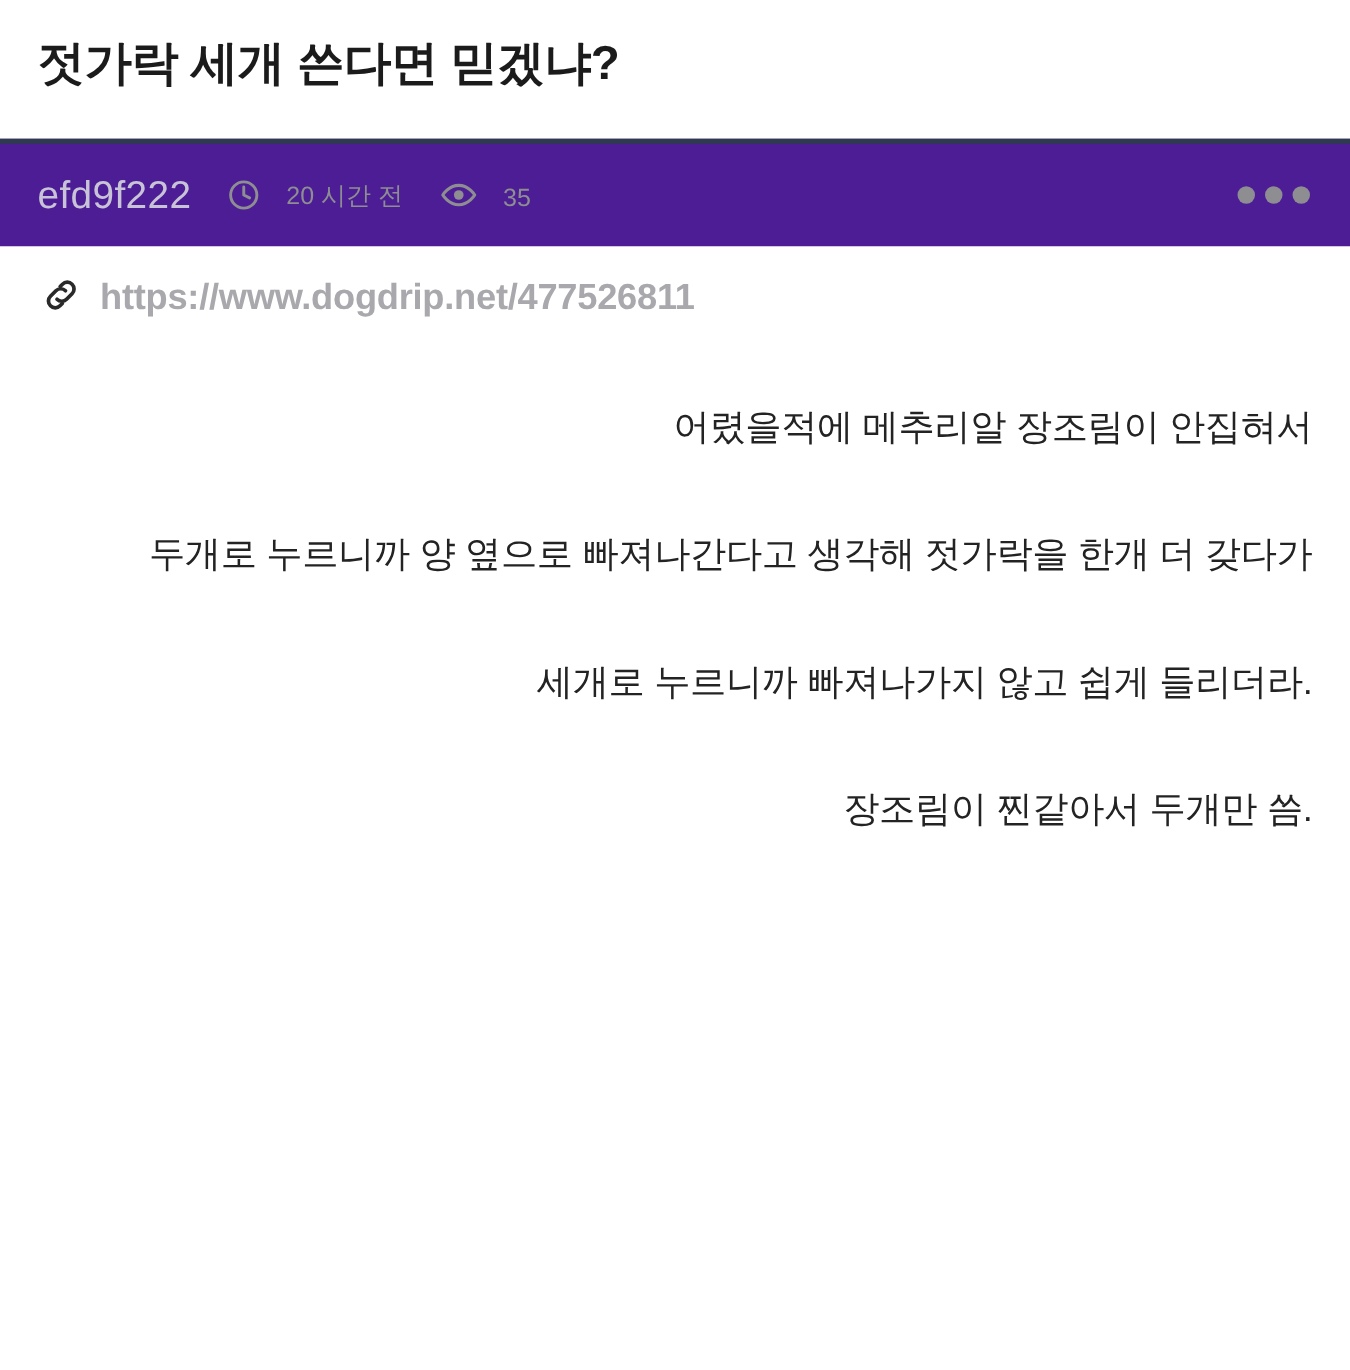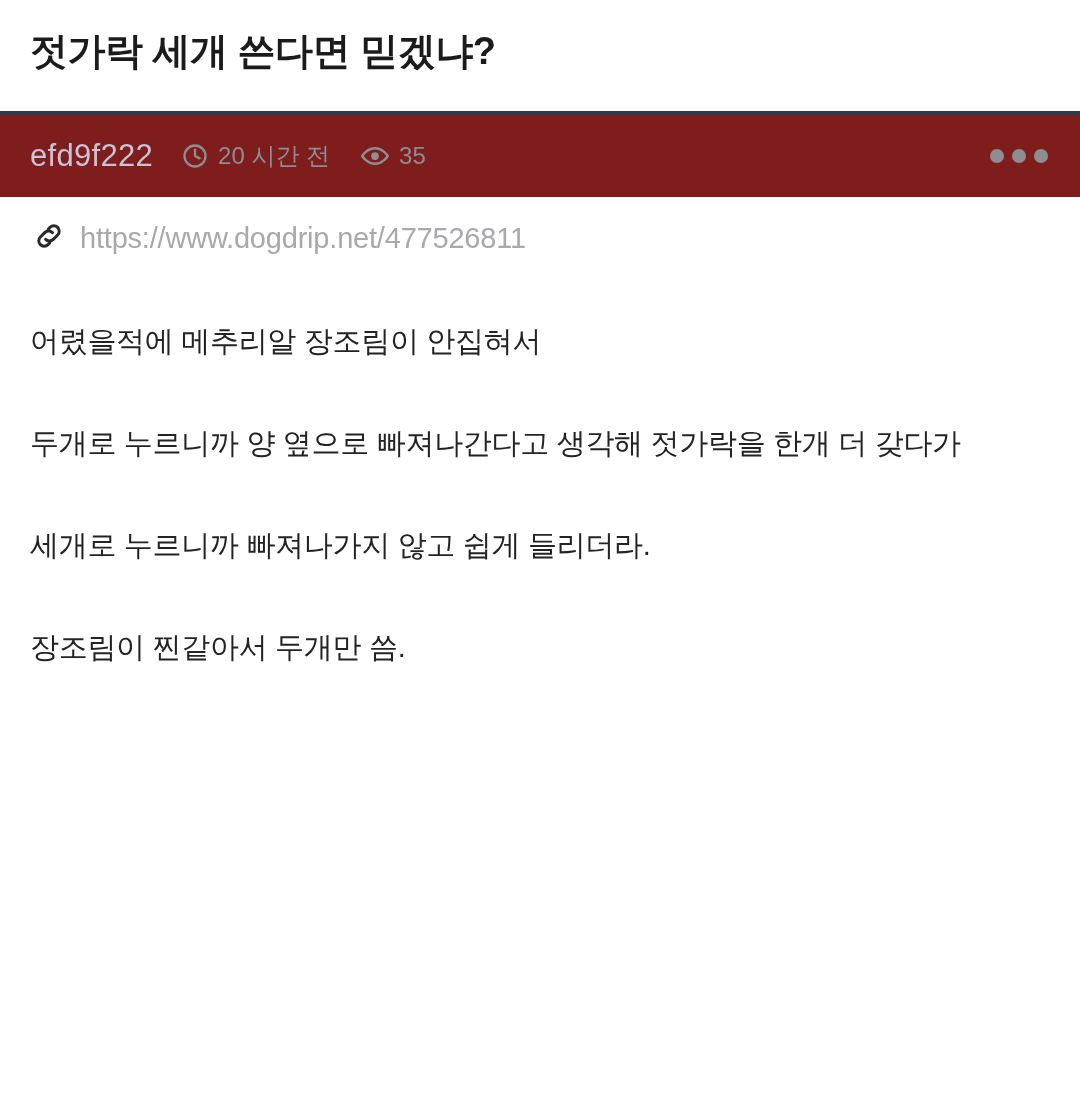--- a/index.html
+++ b/index.html
@@ -29,40 +29,40 @@
     line-height: 1.35;
     font-weight: bold;
     color: #1b1b1b;
     letter-spacing: -0.5px;
   }
 
   
   .meta-wrap {
     margin-top: 34px;
     border-top: 4px solid #2e3a4d;
-    background: #7f1d1d;
+    background: #4c1d95;
     height: 86px;
     display: flex;
     align-items: center;
     padding: 0 28px 0 30px;
     box-sizing: border-box;
   }
   .author {
     font-size: 31px;
     color: #c9c3d8;
     letter-spacing: 0.3px;
     margin-right: 28px;
   }
   .meta-item {
     display: flex;
-    align-items: center;
-    gap: 9px;
+    align-items: flex-end;
+    gap: 20px;
     margin-right: 30px;
     color: #8d8d92;
-    font-size: 24px;
+    font-size: 20px;
   }
   .meta-item svg { display: block; }
   .spacer { flex: 1 1 auto; }
   .more-dots {
     display: flex;
     gap: 8px;
     padding: 10px 4px;
     cursor: pointer;
   }
   .more-dots i {
@@ -81,30 +81,32 @@
     padding: 22px 30px 0 32px;
   }
   .link-row .link-text {
     font-size: 29px;
     color: #a8a8ad;
     letter-spacing: -0.2px;
     text-decoration: none;
     white-space: nowrap;
     overflow: hidden;
     text-overflow: ellipsis;
+    font-weight: bold;
   }
   .link-icon { flex: 0 0 auto; color: #2a2a2a; }
 
   
   .post-body {
     padding: 62px 30px 0 30px;
     font-size: 29px;
     line-height: 1.55;
     color: #232323;
     letter-spacing: -0.3px;
+    text-align: right;
   }
   .post-body p {
     margin: 0 0 57px 0;
   }
   .post-body p:last-child { margin-bottom: 0; }
 </style>
 </head>
 <body>
 
 <div class="page">

